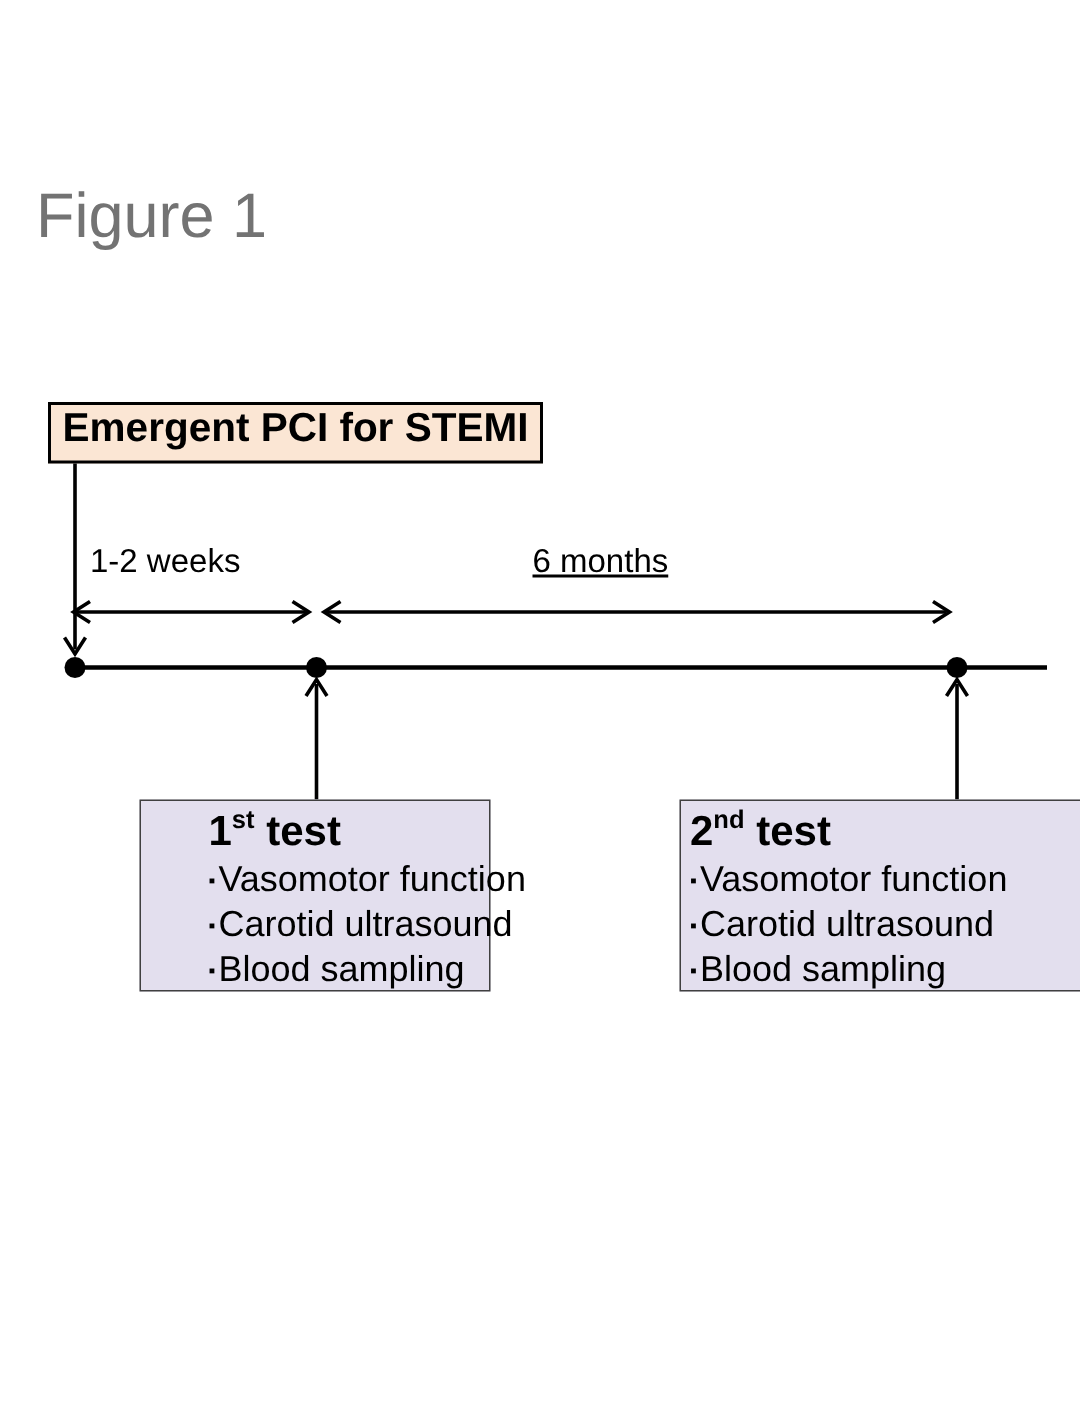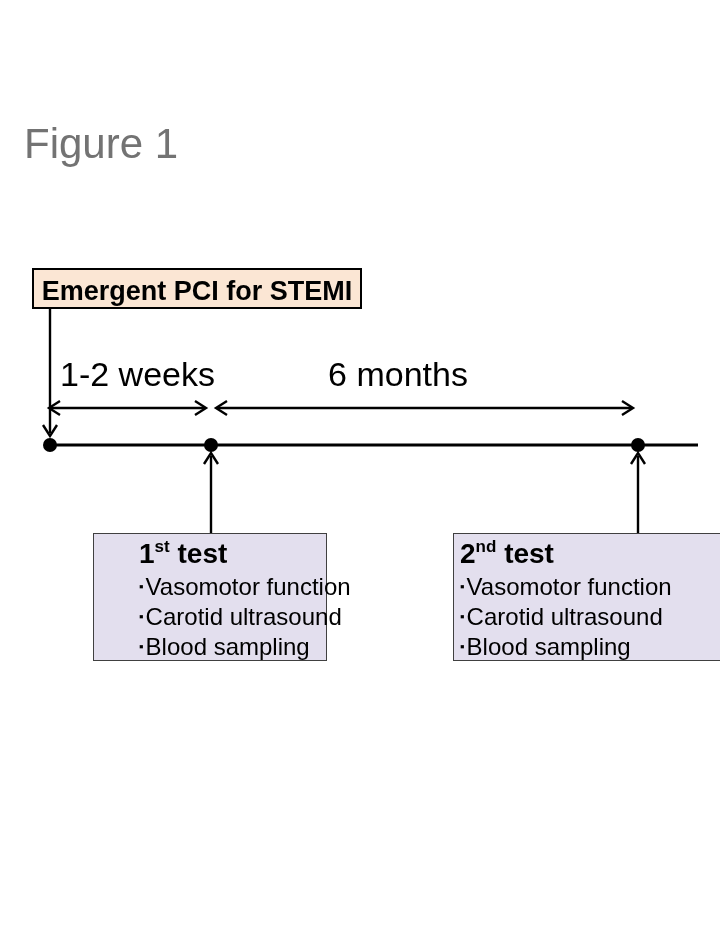--- a/index.html
+++ b/index.html
@@ -29,46 +29,46 @@
   .event-box {
     position: absolute;
     left: 32px;
     top: 268px;
     width: 330px;
     height: 41px;
     box-sizing: border-box;
     background: #fbe6d4;
     border: 2px solid #000000;
     display: flex;
-    align-items: flex-end;
+    align-items: flex-start;
     justify-content: center;
   }
   .event-box .label {
     font-size: 27px;
     font-weight: 700;
     white-space: nowrap;
     letter-spacing: 0px;
   }
   .diagram-svg {
     position: absolute;
     left: 0;
     top: 0;
     width: 720px;
     height: 950px;
   }
   .interval-label {
     position: absolute;
     top: 359px;
-    font-size: 34px;
+    font-size: 22px;
     line-height: 30px;
-    text-align: center;
+    text-align: left;
     white-space: nowrap;
   }
   .interval-label.first { left: 60px; width: 135px; }
-  .interval-label.second { left: 328px; width: 140px; }
+  .interval-label.second { left: 355px; width: 140px; text-decoration: underline; }
   .test-box {
     position: absolute;
     top: 533px;
     height: 128px;
     box-sizing: border-box;
     background: #e3dfee;
     border: 1.5px solid #404040;
     padding: 2px 6px 0 6px;
   }
   .test-box.first { left: 93px; width: 234px; padding-left: 45px; }

